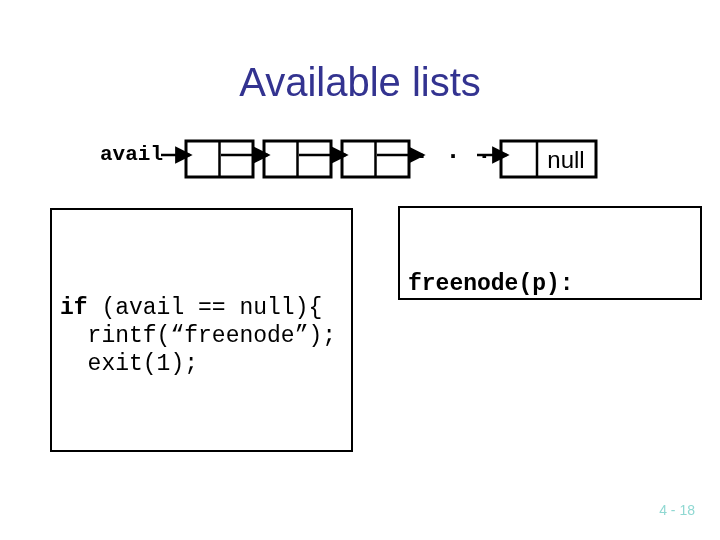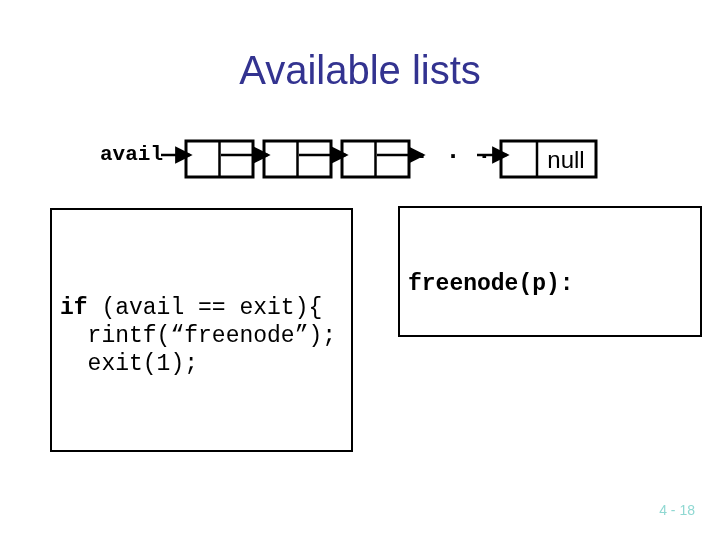--- a/index.html
+++ b/index.html
@@ -10,21 +10,21 @@
   }
   .slide {
     position: relative;
     width: 720px;
     height: 540px;
     background: #ffffff;
     overflow: hidden;
   }
   .slide-title {
     position: absolute;
-    top: 48px;
+    top: 60px;
     left: 0;
     width: 720px;
     text-align: center;
     font-family: "Liberation Sans", "DejaVu Sans", sans-serif;
     font-size: 40px;
     font-weight: 500;
     letter-spacing: 0px;
     color: #333390;
   }
   .diagram-svg {
@@ -51,21 +51,21 @@
   .code-box-left {
     left: 50px;
     top: 208px;
     width: 303px;
     height: 244px;
   }
   .code-box-right {
     left: 398px;
     top: 206px;
     width: 304px;
-    height: 131px;
+    height: 94px;
   }
   .code-header {
     font-weight: bold;
   }
   .code-line {
     white-space: pre;
   }
   .code-line.blank {
     height: 22px;
     line-height: 22px;
@@ -139,21 +139,21 @@
     <line x1="161" y1="155" x2="190" y2="155" stroke="#000000" stroke-width="2.5" marker-end="url(#arrow)"></line>
     <line x1="221" y1="155" x2="268" y2="155" stroke="#000000" stroke-width="2.5" marker-end="url(#arrow)"></line>
     <line x1="299" y1="155" x2="346" y2="155" stroke="#000000" stroke-width="2.5" marker-end="url(#arrow)"></line>
     <line x1="377" y1="155" x2="423" y2="155" stroke="#000000" stroke-width="2.5" marker-end="url(#arrow)"></line>
     <line x1="477" y1="155" x2="507" y2="155" stroke="#000000" stroke-width="2.5" marker-end="url(#arrow)"></line>
 
     <text class="svg-dots" x="453" y="163" text-anchor="middle">· · ·</text>
   </svg>
 
   <div class="code-box code-box-left">
-    <div><div class="code-line blank"></div><div class="code-line"><span class="bold">if</span><span> (avail == exit){</span></div><div class="code-line"><span>  rintf(“freenode”);</span></div><div class="code-line"><span>  exit(1);</span></div></div>
+    <div><div class="code-line blank"></div><div class="code-line"><span class="bold">if</span><span> (avail == null){</span></div><div class="code-line"><span>  rintf(“freenode”);</span></div><div class="code-line"><span>  exit(1);</span></div></div>
   </div>
 
   <div class="code-box code-box-right">
     <div class="code-header">freenode(p):</div>
     
   </div>
 
   <div class="page-number">4 - 18</div>
 
 </div>

